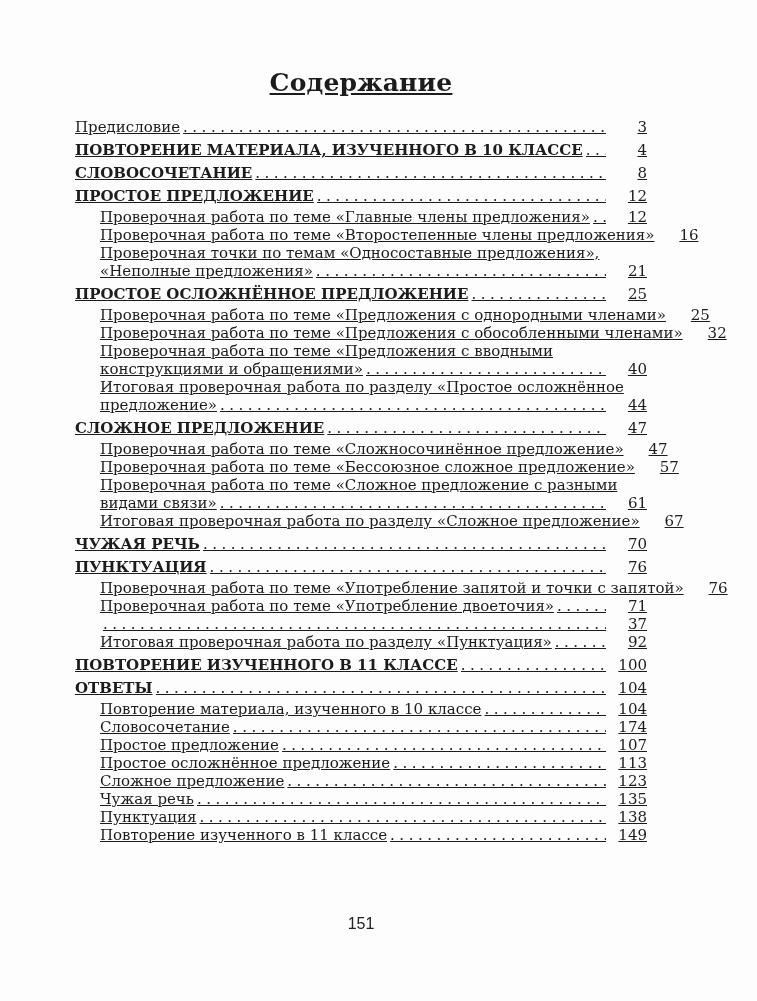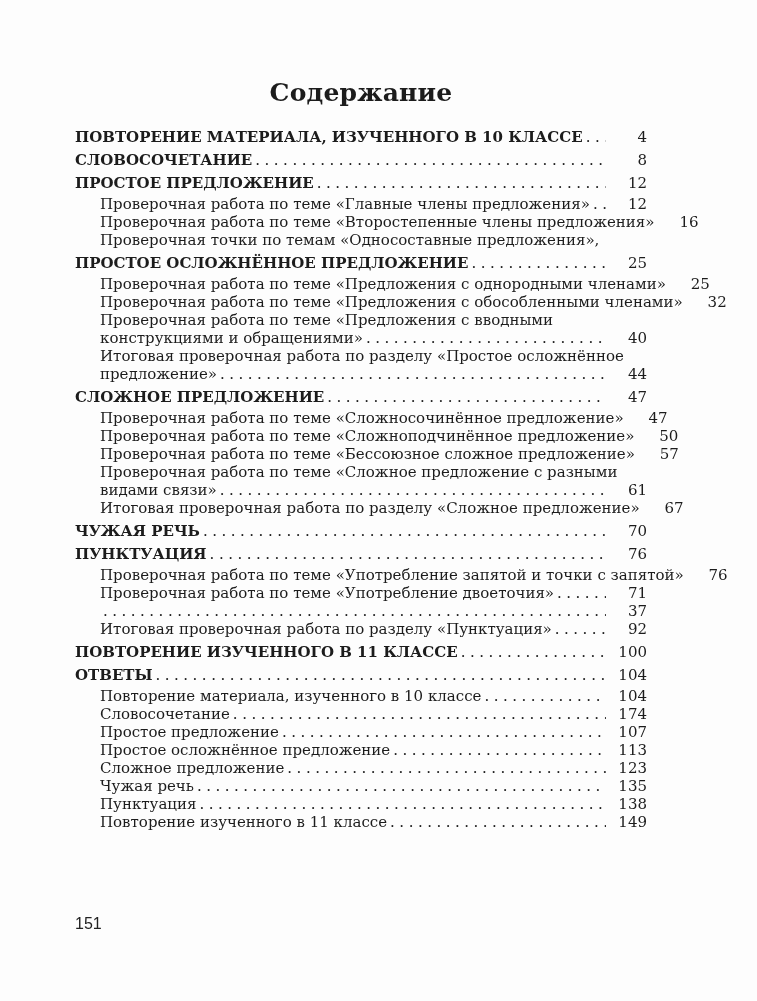--- a/index.html
+++ b/index.html
@@ -11,22 +11,23 @@
     height: 1001px;
     position: relative;
     background: #fdfdfd;
     color: #1c1c1c;
     font-family: "DejaVu Serif", serif;
     overflow: hidden;
   }
   .content {
     position: absolute;
     left: 75px;
-    top: 78px;
+    top: 68px;
     width: 572px;
+    text-decoration: underline;
   }
   .page-title {
     margin: 0 0 20px 0;
     text-align: center;
     font-size: 25px;
     font-weight: bold;
     line-height: 30px;
     letter-spacing: 0.2px;
   }
   .toc-row {
@@ -65,31 +66,37 @@
     text-align: right;
     white-space: nowrap;
     font-weight: normal;
     font-size: 15px;
   }
   .footer-pagenum {
     position: absolute;
     top: 915px;
     left: 75px;
     width: 572px;
+    text-align: center;
     font-family: "Liberation Sans", sans-serif;
     font-size: 16px;
     color: #222222;
   }
 </style>
 </head>
 <body>
 
 <div class="content">
   <h1 class="page-title">Содержание</h1>
   <div id="toc">
+      <div class="toc-row plain">
+    <span class="label">Предисловие</span>
+    <span class="leader"></span>
+    <span class="pagenum">3</span>
+  </div>
       <div class="toc-row chapter">
     <span class="label">ПОВТОРЕНИЕ МАТЕРИАЛА, ИЗУЧЕННОГО В 10 КЛАССЕ</span>
     <span class="leader"></span>
     <span class="pagenum">4</span>
   </div>
       <div class="toc-row chapter">
     <span class="label">СЛОВОСОЧЕТАНИЕ</span>
     <span class="leader"></span>
     <span class="pagenum">8</span>
   </div>
@@ -105,20 +112,25 @@
   </div>
       <div class="toc-row sub">
     <span class="label">Проверочная работа по теме «Второстепенные члены предложения»</span>
     <span class="leader"></span>
     <span class="pagenum">16</span>
   </div>
       <div class="toc-row sub">
     <span class="label">Проверочная точки по темам «Односоставные предложения»,</span>
 
   </div>
+      <div class="toc-row sub cont">
+    <span class="label">«Неполные предложения»</span>
+    <span class="leader"></span>
+    <span class="pagenum">21</span>
+  </div>
       <div class="toc-row chapter">
     <span class="label">ПРОСТОЕ ОСЛОЖНЁННОЕ ПРЕДЛОЖЕНИЕ</span>
     <span class="leader"></span>
     <span class="pagenum">25</span>
   </div>
       <div class="toc-row sub group-start">
     <span class="label">Проверочная работа по теме «Предложения с однородными членами»</span>
     <span class="leader"></span>
     <span class="pagenum">25</span>
   </div>
@@ -147,25 +159,20 @@
   </div>
       <div class="toc-row chapter">
     <span class="label">СЛОЖНОЕ ПРЕДЛОЖЕНИЕ</span>
     <span class="leader"></span>
     <span class="pagenum">47</span>
   </div>
       <div class="toc-row sub group-start">
     <span class="label">Проверочная работа по теме «Сложносочинённое предложение»</span>
     <span class="leader"></span>
     <span class="pagenum">47</span>
-  </div>
-      <div class="toc-row sub">
-    <span class="label">Проверочная работа по теме «Сложноподчинённое предложение»</span>
-    <span class="leader"></span>
-    <span class="pagenum">50</span>
   </div>
       <div class="toc-row sub">
     <span class="label">Проверочная работа по теме «Бессоюзное сложное предложение»</span>
     <span class="leader"></span>
     <span class="pagenum">57</span>
   </div>
       <div class="toc-row sub">
     <span class="label">Проверочная работа по теме «Сложное предложение с разными</span>
 
   </div>

